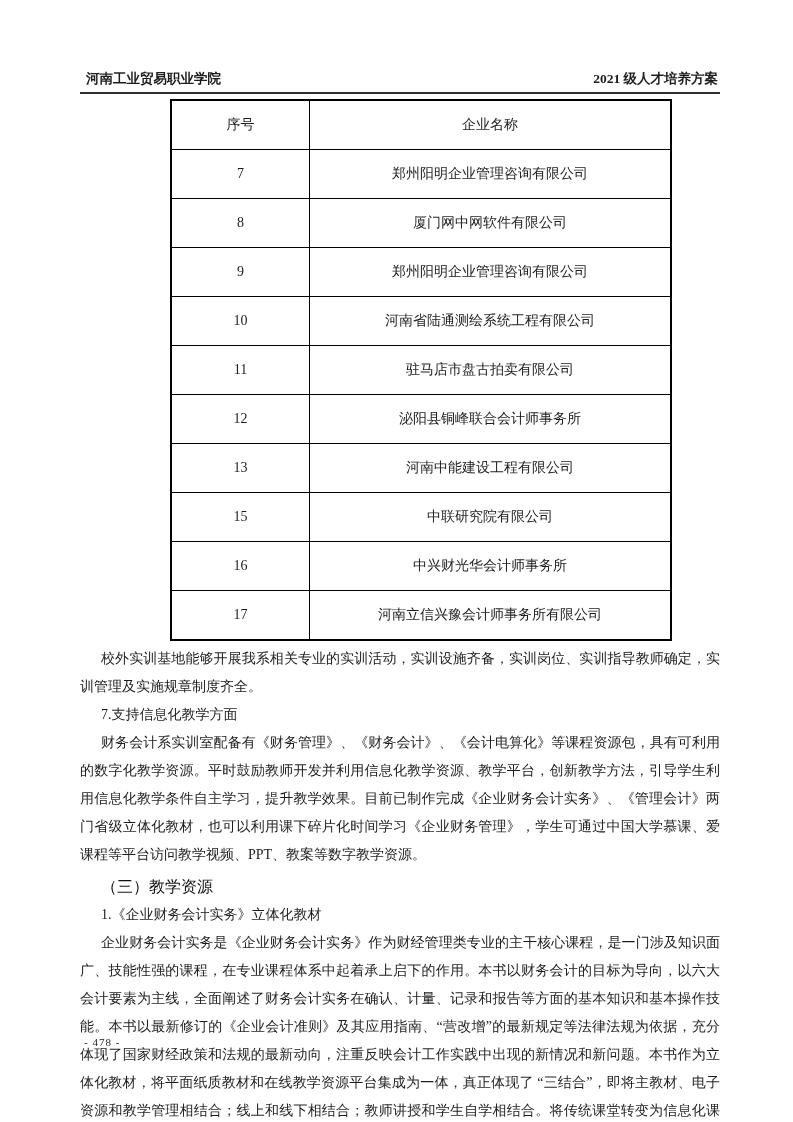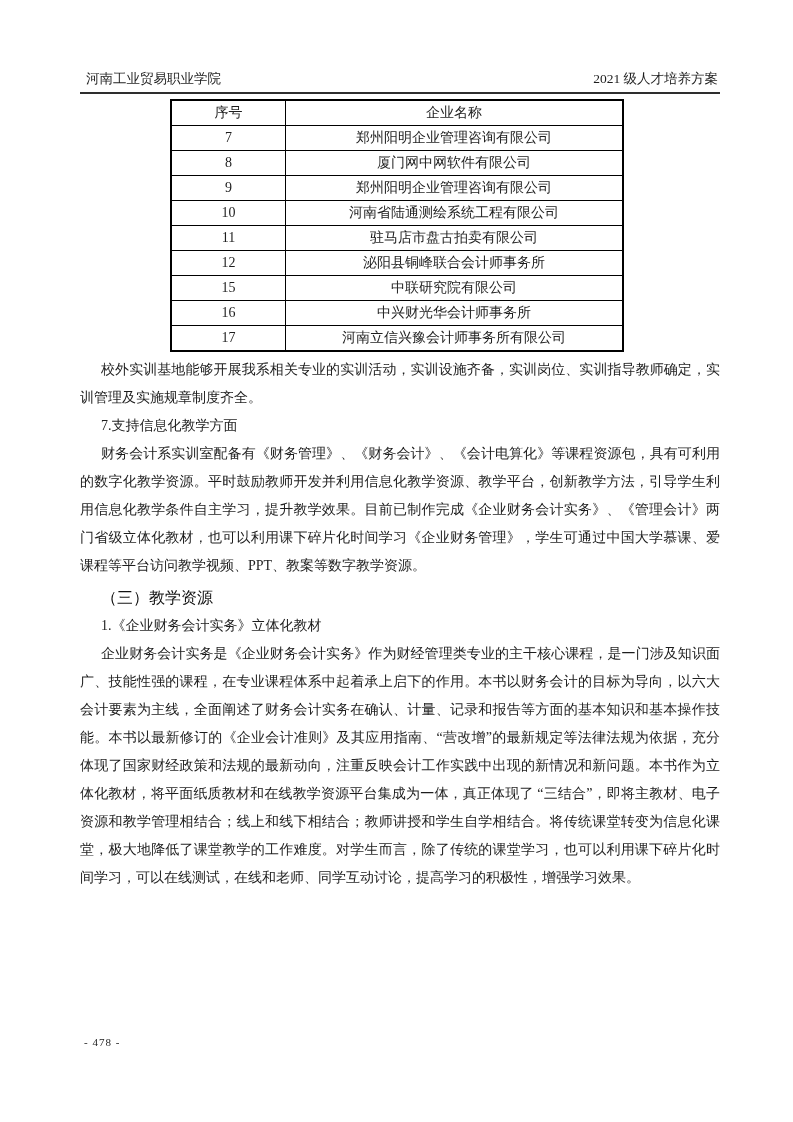--- a/index.html
+++ b/index.html
@@ -19,35 +19,36 @@
     color: #1d1d1d;
     overflow: hidden;
   }
   .hdr {
     display: flex;
     justify-content: space-between;
     align-items: flex-end;
     font-size: 13.5px;
     line-height: 18px;
     padding: 0 2px 0 6px;
+    font-weight: bold;
   }
   .hdr-rule {
     border-bottom: 2px solid #2e2e2e;
     margin-top: 4px;
   }
   table.companies {
     border-collapse: collapse;
     margin: 5px 0 0 90px;
     border: 2px solid #000;
     table-layout: fixed;
   }
   table.companies th, table.companies td {
     border: 1px solid #000;
     height: 24px;
-    padding: 0;
+    padding: 12px;
     text-align: center;
     vertical-align: middle;
     font-size: 14px;
     font-weight: normal;
     white-space: nowrap;
     overflow: hidden;
   }
   .col-no   { width: 113px; }
   .col-name { width: 336px; margin-top: 20px; }
   .body-text {
@@ -114,20 +115,24 @@
         </tr>
         <tr>
           <td class="col-no">11</td>
           <td class="col-name">驻马店市盘古拍卖有限公司</td>
         </tr>
         <tr>
           <td class="col-no">12</td>
           <td class="col-name">泌阳县铜峰联合会计师事务所</td>
         </tr>
         <tr>
+          <td class="col-no">13</td>
+          <td class="col-name">河南中能建设工程有限公司</td>
+        </tr>
+        <tr>
           <td class="col-no">15</td>
           <td class="col-name">中联研究院有限公司</td>
         </tr>
         <tr>
           <td class="col-no">16</td>
           <td class="col-name">中兴财光华会计师事务所</td>
         </tr>
         <tr>
           <td class="col-no">17</td>
           <td class="col-name">河南立信兴豫会计师事务所有限公司</td>

